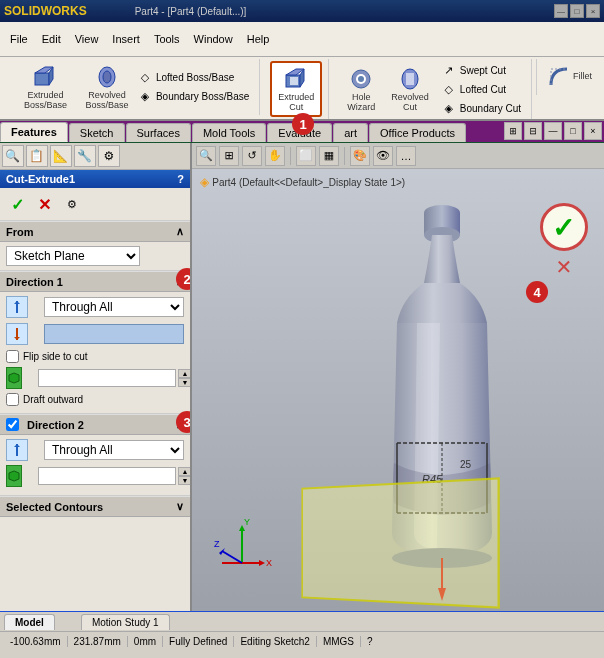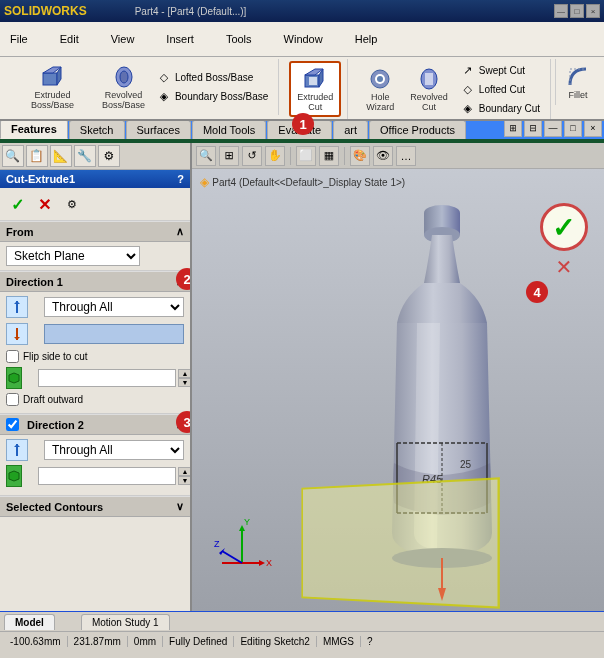--- a/index.html
+++ b/index.html
@@ -22,21 +22,21 @@
     .title-btn { width: 14px; height: 14px; background: #aaa; border: 1px solid #888; font-size: 8px; display: flex; align-items: center; justify-content: center; cursor: pointer; color: #333; }
 
     
     .menu-bar {
       height: 20px;
       background: #f0ece4;
       display: flex;
       align-items: center;
       border-bottom: 1px solid #aaa;
       padding: 17px 4px;
-      gap: 20px;
+      gap: 2px;
     }
     .menu-item {
       padding: 2px 6px;
       font-size: 11px;
       cursor: pointer;
       color: #000;
     }
 
     
     .ribbon {
@@ -98,33 +98,33 @@
       gap: 3px;
       cursor: pointer;
       padding: 1px 4px;
       border-radius: 2px;
       font-size: 10px;
       white-space: nowrap;
     }
     .ribbon-small-icon { width: 16px; height: 16px; display: flex; align-items: center; justify-content: center; font-size: 11px; }
     .fillet-btn {
       display: flex;
-      flex-direction: column;
+      flex-direction: row;
       align-items: center;
       padding: 4px 8px;
       cursor: pointer;
       border-left: 1px solid #ccc;
     }
 
     
     .tab-bar {
-      background: #3b82f6;
+      background: #701a75;
       display: flex;
       align-items: flex-end;
-      border-bottom: 4px solid #14532d;
+      border-bottom: 1px solid #14532d;
       height: 22px;
     }
     .tab {
       padding: 3px 10px;
       cursor: pointer;
       font-size: 11px;
       border: 1px solid #aaa;
       border-bottom: none;
       background: #d4d0c8;
       margin-right: 1px;

